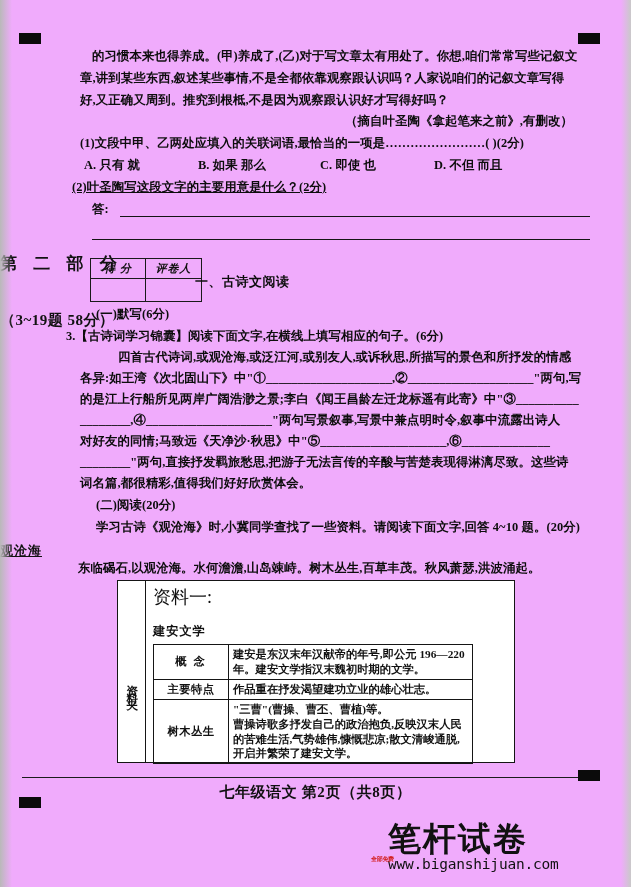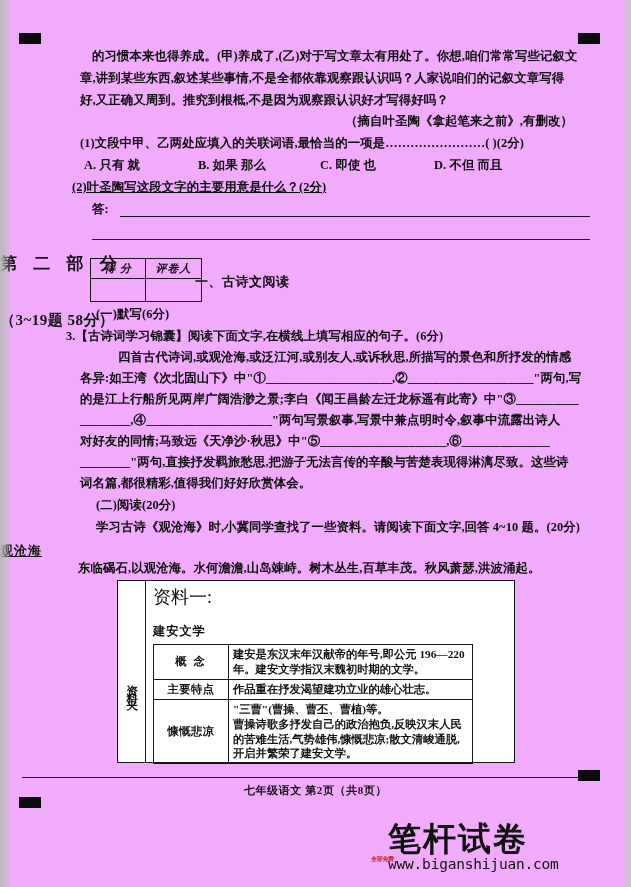--- a/index.html
+++ b/index.html
@@ -188,21 +188,21 @@
     left: 22px;
     top: 777px;
     width: 572px;
     border-top: 1.4px solid #1c1c1c;
   }
   .footer-txt {
     position: absolute;
     top: 783px;
     width: 631px;
     text-align: center;
-    font-size: 11px;
+    font-size: 15px;
     font-weight: 700;
     letter-spacing: 0.6px;
   }
 
   
   .wm {
     position: absolute;
     left: 388px;
     top: 822px;
     z-index: 60;
@@ -302,21 +302,21 @@
           <tbody>
               <tr>
             <td class="hdr">概  念</td>
             <td>建安是东汉末年汉献帝的年号,即公元 196—220 年。建安文学指汉末魏初时期的文学。</td>
           </tr>
           <tr>
             <td class="hdr wide-sp">主要特点</td>
             <td>作品重在抒发渴望建功立业的雄心壮志。</td>
           </tr>
           <tr>
-            <td class="hdr wide-sp">慷慨悲凉</td>
+            <td class="hdr wide-sp">树木丛生</td>
             <td style="white-space:pre-line;">"三曹"(曹操、曹丕、曹植)等。
 曹操诗歌多抒发自己的政治抱负,反映汉末人民的苦难生活,气势雄伟,慷慨悲凉;散文清峻通脱,开启并繁荣了建安文学。</td>
           </tr>
         </tbody>
           </table>
       </div>
     </div>
 
     <div class="footer-rule"></div>
     <div class="footer-txt">七年级语文  第2页（共8页）</div>

